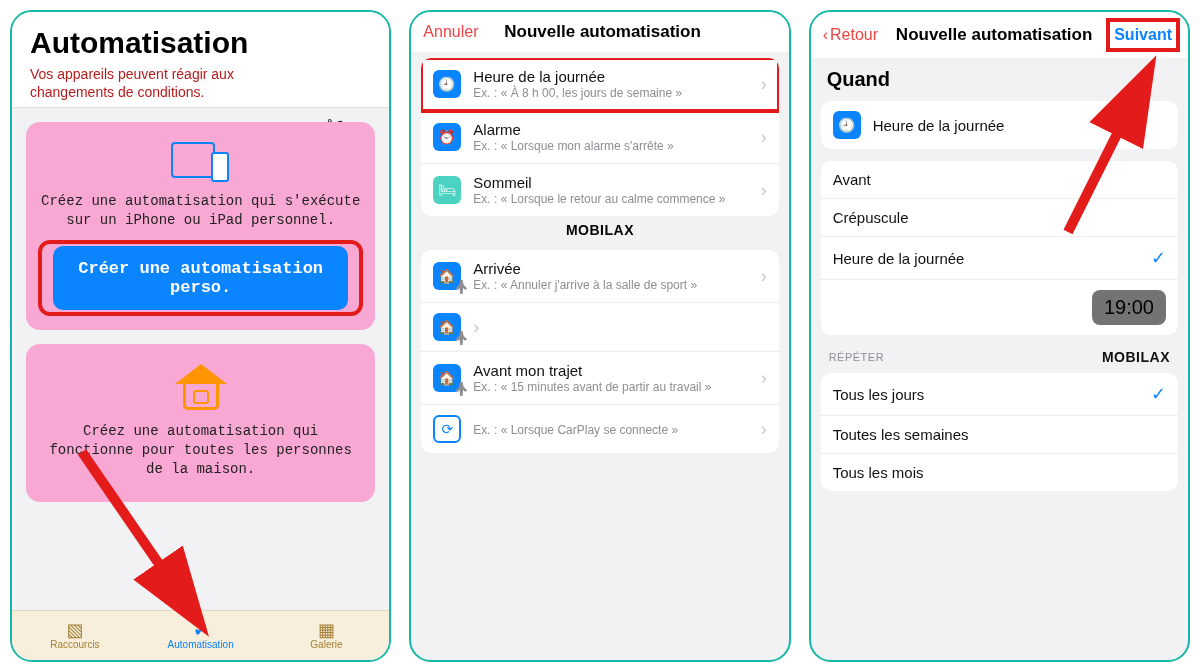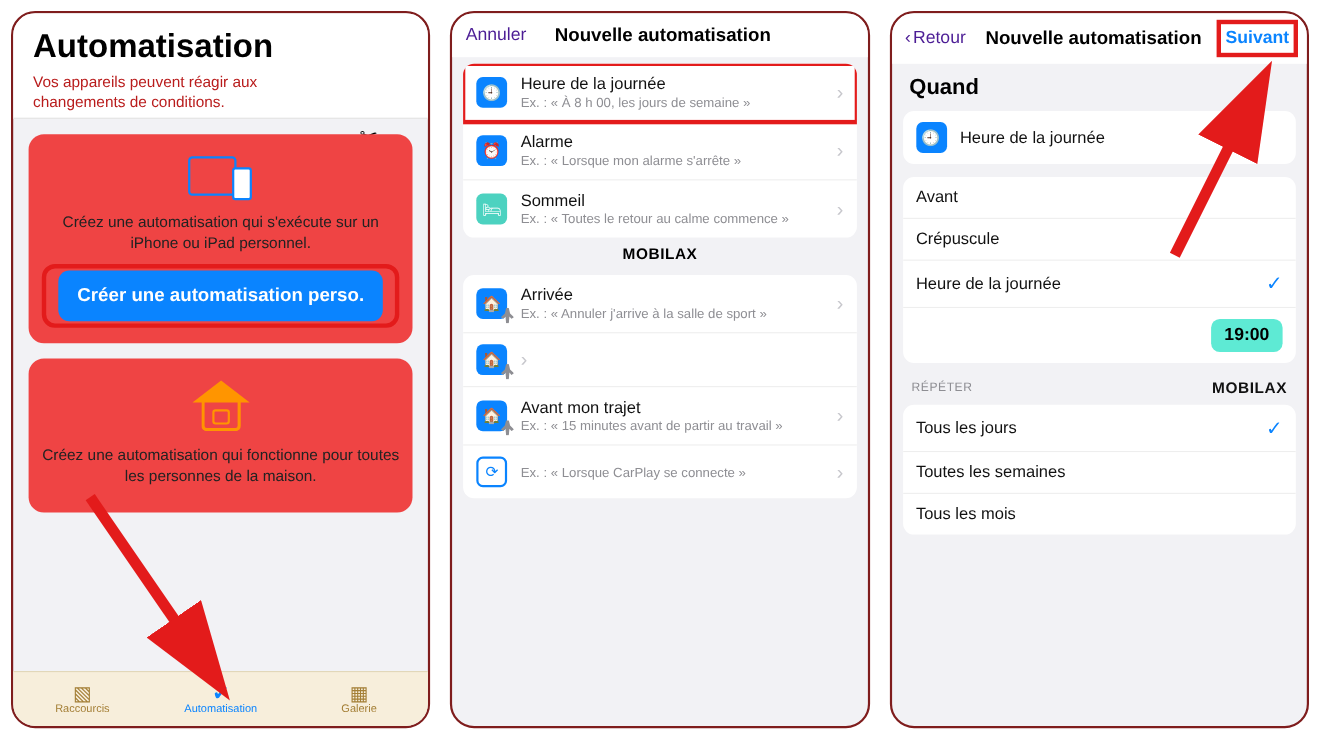--- a/index.html
+++ b/index.html
@@ -7,45 +7,46 @@
     font-family: -apple-system, BlinkMacSystemFont, "Segoe UI", Helvetica, Arial, sans-serif;
     background: #fff;
     display: flex;
     gap: 18px;
     padding: 10px;
     width: 1200px;
     height: 672px;
   }
   .phone {
     flex: 1;
-    border: 2px solid #7f1d1d;
+    border: 2px solid #14b8a6;
     border-radius: 22px;
     background: #f2f2f5;
     display: flex;
     flex-direction: column;
     overflow: hidden;
     position: relative;
   }
 
   
   .s1-top { padding: 14px 18px 6px; background: #fff; border-bottom: 1px solid #e0e0e0; }
   .s1-title { font-size: 30px; font-weight: 800; }
   .s1-sub { font-size: 14px; color: #b91c1c; max-width: 240px; margin-top: 6px; line-height: 1.25; }
   .mobilax { position: absolute; right: 20px; top: 100px; display:flex; flex-direction:column; align-items:center; }
   .mob-icon { font-size: 20px; }
   .mob-text { font-size: 14px; font-weight: 700; letter-spacing: .5px; }
   .card {
-    background: #ef4444;
+    background: #f9a8d4;
     border-radius: 14px;
     margin: 14px 14px 0;
     display: flex;
     flex-direction: column;
     align-items: center;
     padding: 20px 12px 14px;
     position: relative;
+    font-family: Liberation Mono, monospace;
   }
   .card-desc { font-size: 14px; color: #222; text-align: center; line-height: 1.35; margin: 10px 0; }
   .big-btn {
     background: #0a84ff;
     color: #fff;
     border-radius: 10px;
     font-size: 17px;
     font-weight: 600;
     padding: 13px 0;
     width: 94%;
@@ -77,21 +78,21 @@
 
   
   .navbar {
     background:#fff;
     display:flex;
     align-items:center;
     justify-content:space-between;
     padding: 10px 12px;
     font-size:16px;
   }
-  .nav-left { color:#4c1d95; font-weight:500; display:flex; align-items:center; gap:2px; }
+  .nav-left { color:#ef4444; font-weight:500; display:flex; align-items:center; gap:2px; }
   .nav-title { font-weight:700; font-size:17px; }
   .nav-right { color:#0a84ff; font-weight:600; }
   .nav-right.hl { outline: 4px solid #e31b1b; padding:4px 4px; }
 
   .list { background:#fff; margin:6px 0 0; border-radius:10px; overflow:hidden; }
   .row {
     display:flex; align-items:center; gap:12px;
     padding:10px 12px;
     border-bottom:1px solid #eee;
     position:relative;
@@ -113,21 +114,21 @@
   .row.hl { outline:4px solid #e31b1b; outline-offset:-2px; }
 
   .mobilax-mid { text-align:center; font-weight:700; font-size:14px; letter-spacing:.5px; padding:6px 0; }
 
   
   .section-label { font-size:20px; font-weight:800; padding:10px 16px 4px; }
   .s3 .list { margin:6px 10px; }
   .repeat-label { font-size:11px; color:#8e8e93; padding:8px 18px 2px; letter-spacing:.5px; display:flex; justify-content:space-between; align-items:center;}
   .repeat-label .mob-text { color:#111; font-size:14px; }
   .check { color:#0a84ff; font-size:18px; }
-  .timebox { background:#5eead4; border-radius:8px; padding:6px 12px; font-size:16px; margin-left:auto;font-weight:bold; }
+  .timebox { background:#737373; border-radius:8px; padding:6px 12px; font-size:20px; margin-left:auto; }
 
 </style>
 </head>
 <body>
 
 <div class="phone s1">
   <div class="s1-top" style="position:relative;">
     <div class="s1-title">Automatisation</div>
     <div class="s1-sub">Vos appareils peuvent réagir aux changements de conditions.</div>
     <div class="mobilax">
@@ -205,21 +206,21 @@
         <div class="row-main">
           <div class="row-title">Alarme</div>
           <div class="row-sub">Ex. : « Lorsque mon alarme s'arrête »</div>
         </div>
         <div class="chev">›</div>
       </div>
       <div class="row">
         <div class="ico bed">🛏</div>
         <div class="row-main">
           <div class="row-title">Sommeil</div>
-          <div class="row-sub">Ex. : « Toutes le retour au calme commence »</div>
+          <div class="row-sub">Ex. : « Lorsque le retour au calme commence »</div>
         </div>
         <div class="chev">›</div>
       </div>
     </div>
 
     <div class="mobilax-mid">MOBILAX</div>
 
     <div class="list">
       <div class="row">
         <div class="ico house person">🏠</div>

